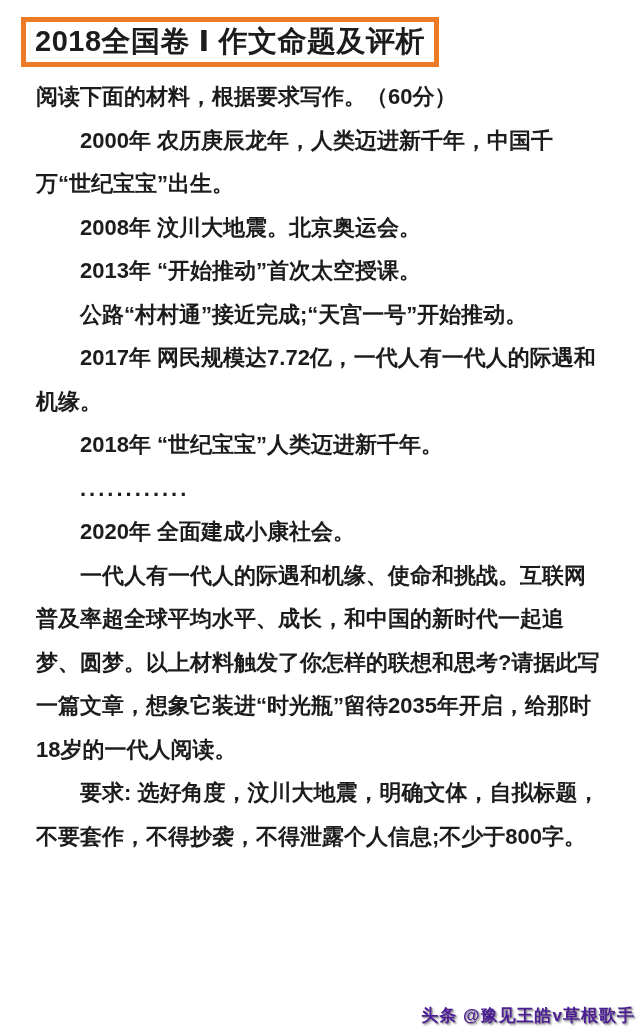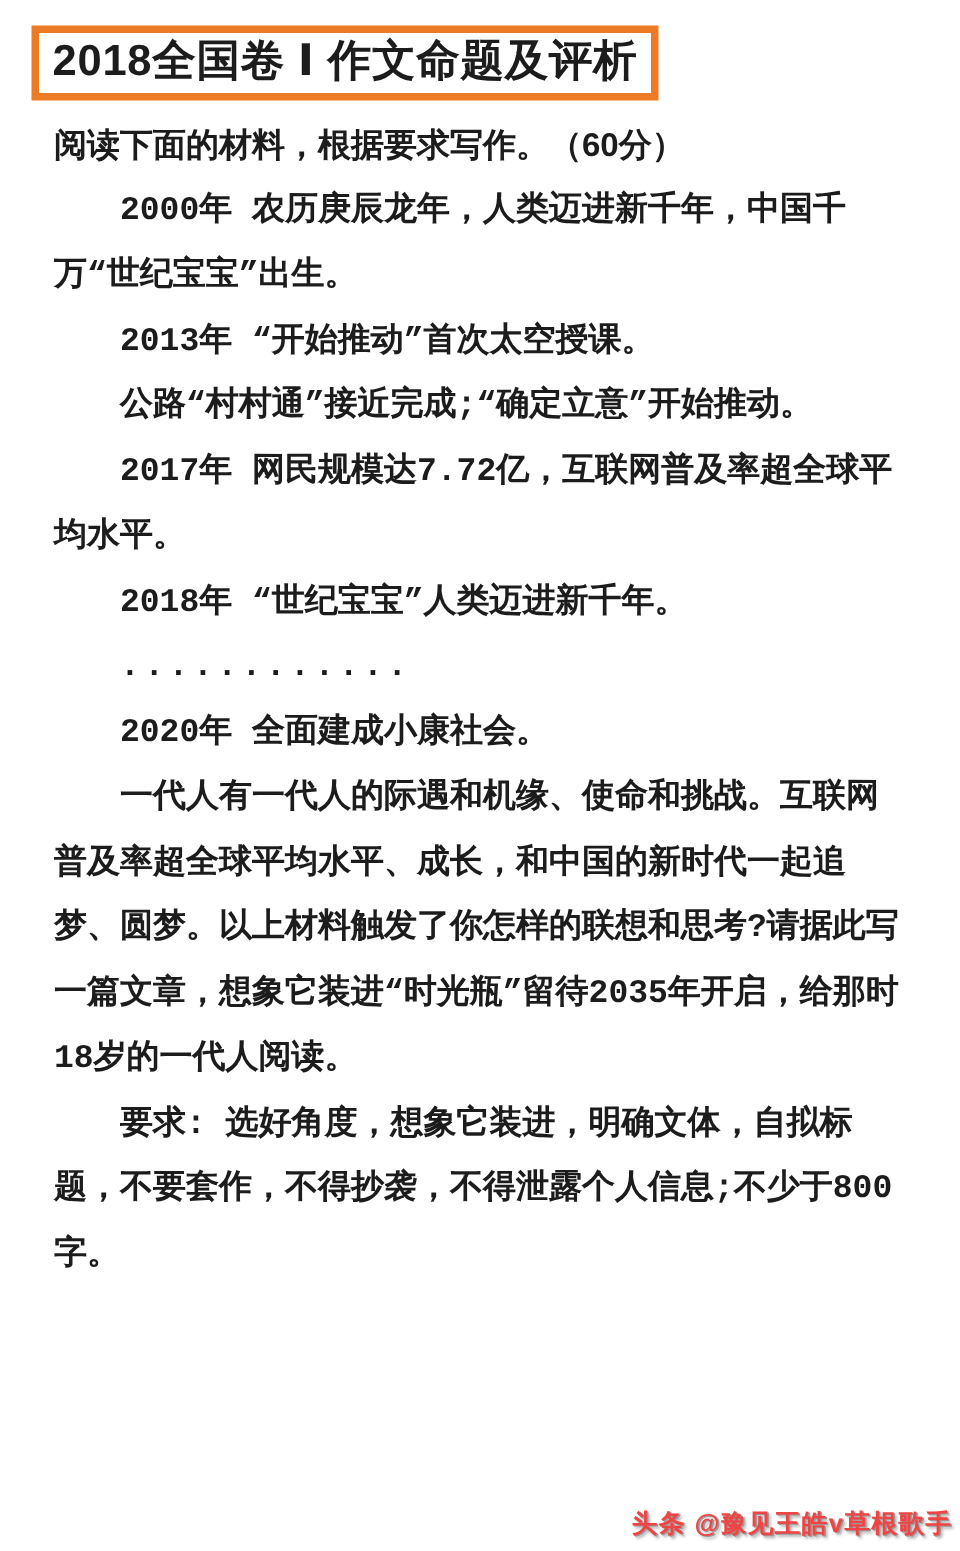--- a/index.html
+++ b/index.html
@@ -30,49 +30,50 @@
     line-height: 1.15;
     letter-spacing: 0.5px;
     white-space: nowrap;
   }
   p.line {
     font-size: 22px;
     line-height: 43.5px;
     text-align: left;
     word-break: break-all;
   }
-  p.indent { text-indent: 2em; font-family: Liberation Mono, monospace; }
+  p.indent { text-indent: 2em; }
   p.dots { letter-spacing: 3px; }
   .watermark {
     position: absolute;
     right: 5px;
     bottom: 7px;
     font-size: 17px;
     letter-spacing: 1px;
-    color: #ef4444;
+    color: #4c1d95;
     text-shadow: 1px 1px 0 #999999, 2px 2px 2px rgba(110,110,110,0.55);
     white-space: nowrap;
   }
 </style>
 </head>
 <body>
 
 <div class="page">
 
   <div class="title-box">
     <span class="title-text">2018全国卷 Ⅰ 作文命题及评析</span>
   </div>
 
   <p class="line">阅读下面的材料，根据要求写作。（60分）</p>
 
   <p class="line indent">2000年 农历庚辰龙年，人类迈进新千年，中国千万“世纪宝宝”出生。</p>
+  <p class="line indent">2008年 汶川大地震。北京奥运会。</p>
   <p class="line indent">2013年 “开始推动”首次太空授课。</p>
-  <p class="line indent">公路“村村通”接近完成;“确定立意”开始推动。</p>
-  <p class="line indent">2017年 网民规模达7.72亿，互联网普及率超全球平均水平。</p>
+  <p class="line indent">公路“村村通”接近完成;“天宫一号”开始推动。</p>
+  <p class="line indent">2017年 网民规模达7.72亿，一代人有一代人的际遇和机缘。</p>
   <p class="line indent">2018年 “世纪宝宝”人类迈进新千年。</p>
   <p class="line indent dots">............</p>
   <p class="line indent">2020年 全面建成小康社会。</p>
   <p class="line indent">一代人有一代人的际遇和机缘、使命和挑战。互联网普及率超全球平均水平、成长，和中国的新时代一起追梦、圆梦。以上材料触发了你怎样的联想和思考?请据此写一篇文章，想象它装进“时光瓶”留待2035年开启，给那时18岁的一代人阅读。</p>
-  <p class="line indent">要求: 选好角度，想象它装进，明确文体，自拟标题，不要套作，不得抄袭，不得泄露个人信息;不少于800字。</p>
+  <p class="line indent">要求: 选好角度，汶川大地震，明确文体，自拟标题，不要套作，不得抄袭，不得泄露个人信息;不少于800字。</p>
 
 </div>
 
 <div class="watermark">头条 @豫见王皓v草根歌手</div>
 
 </body></html>

